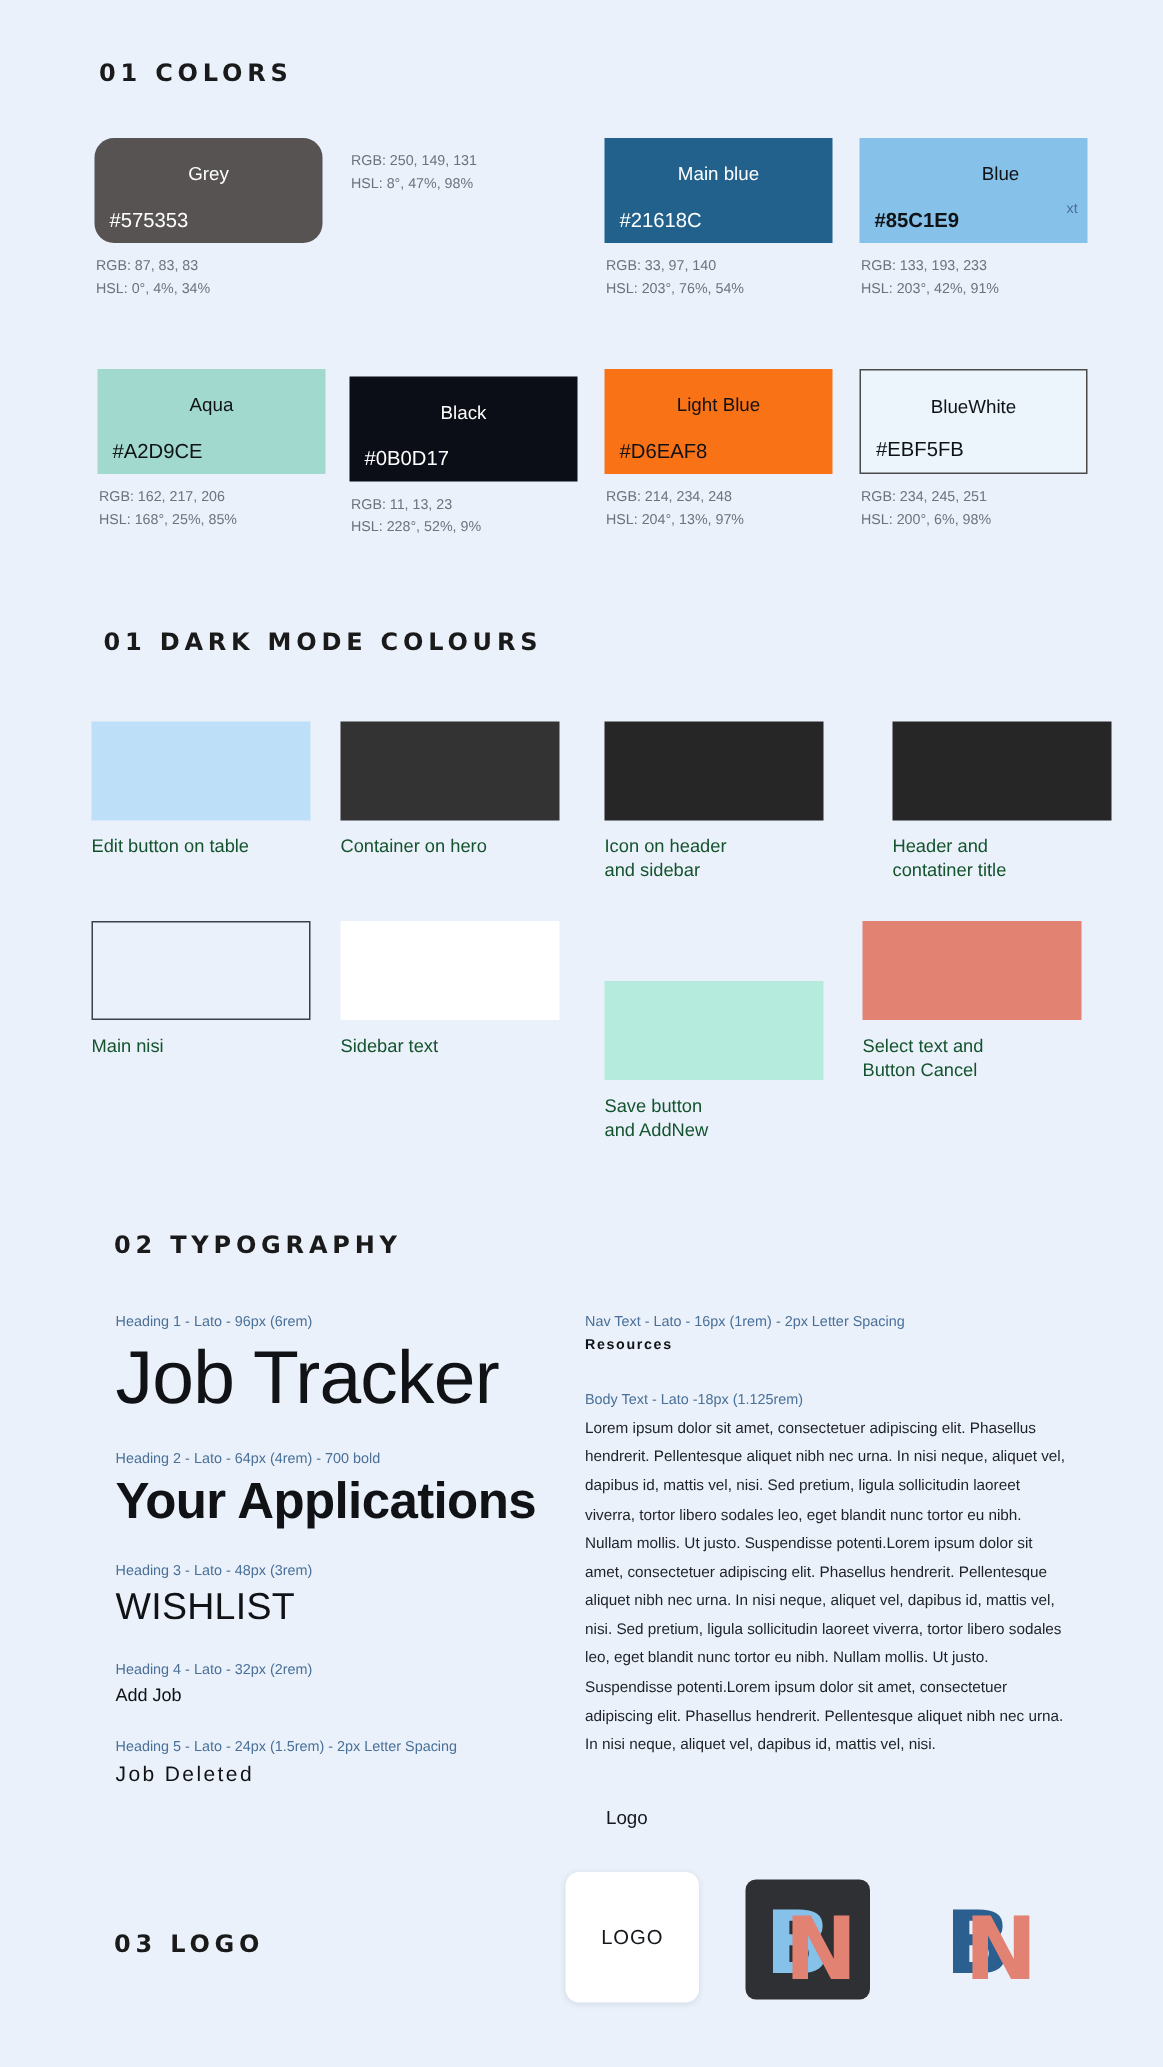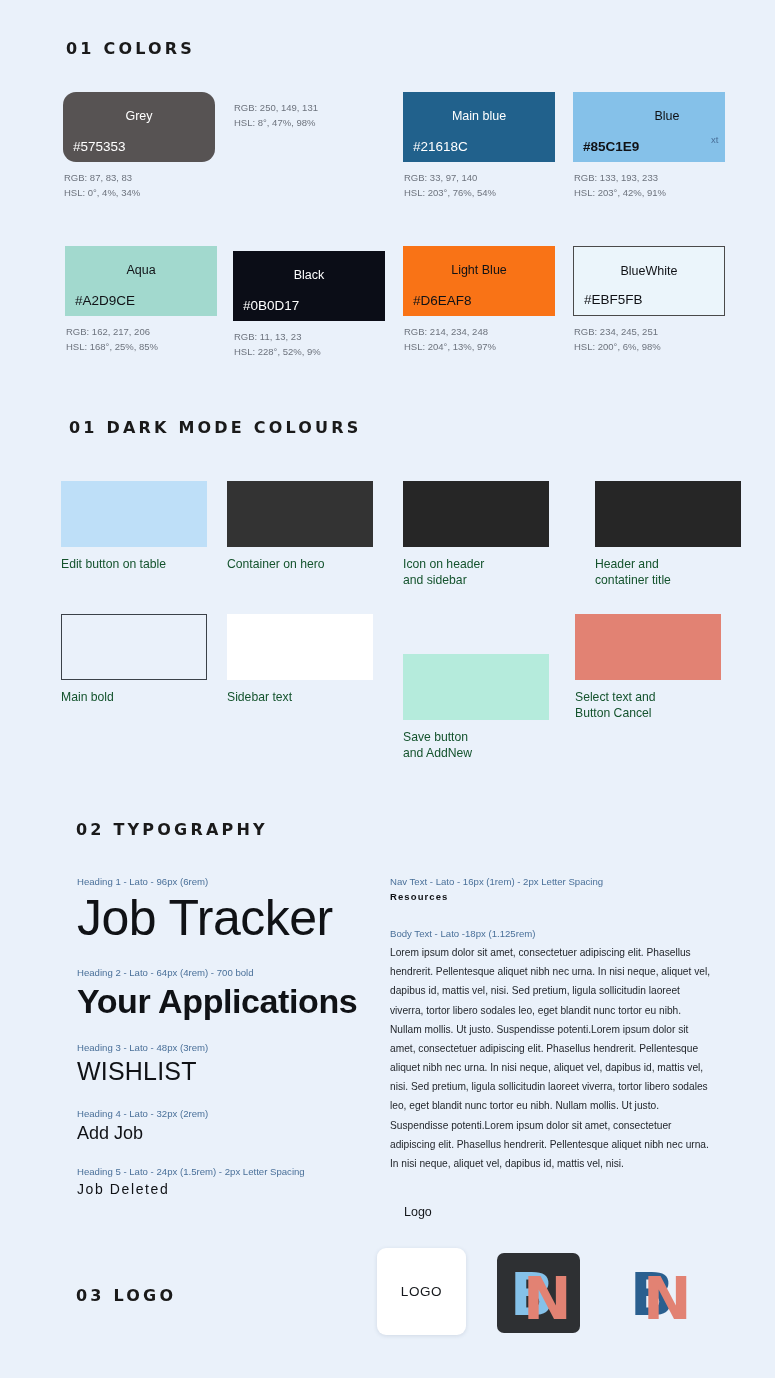--- a/index.html
+++ b/index.html
@@ -106,21 +106,21 @@
   }
   .h3-sample {
     font-size: 25px;
     font-weight: 400;
     color: #101216;
     letter-spacing: 0.2px;
     line-height: 1.15;
     margin-bottom: 22px;
   }
   .h4-sample {
-    font-size: 18px;
+    font-size: 12px;
     font-weight: 400;
     color: #101216;
     line-height: 1.2;
     margin-bottom: 22px;
   }
   .h5-sample {
     font-size: 14px;
     font-weight: 400;
     color: #101216;
     letter-spacing: 1.6px;
@@ -315,21 +315,21 @@
       <div class="dm-cell" style="left:518px;margin-left:16px;">
         <div class="dm-box" style="background:#262626;"></div>
         <div class="dm-label">Header and
 contatiner title</div>
       </div>
     </div>
 
     <div class="dm-row">
       <div class="dm-cell" style="left:0px;">
         <div class="dm-box bordered"></div>
-        <div class="dm-label">Main bold</div>
+        <div class="dm-label">Main nisi</div>
       </div>
       <div class="dm-cell" style="left:166px;">
         <div class="dm-box" style="background:#FFFFFF;"></div>
         <div class="dm-label">Sidebar text</div>
       </div>
       <div class="dm-cell" style="left:342px;margin-top:40px;">
         <div class="dm-box" style="background:#B5EBDC;"></div>
         <div class="dm-label">Save button
 and AddNew</div>
       </div>

